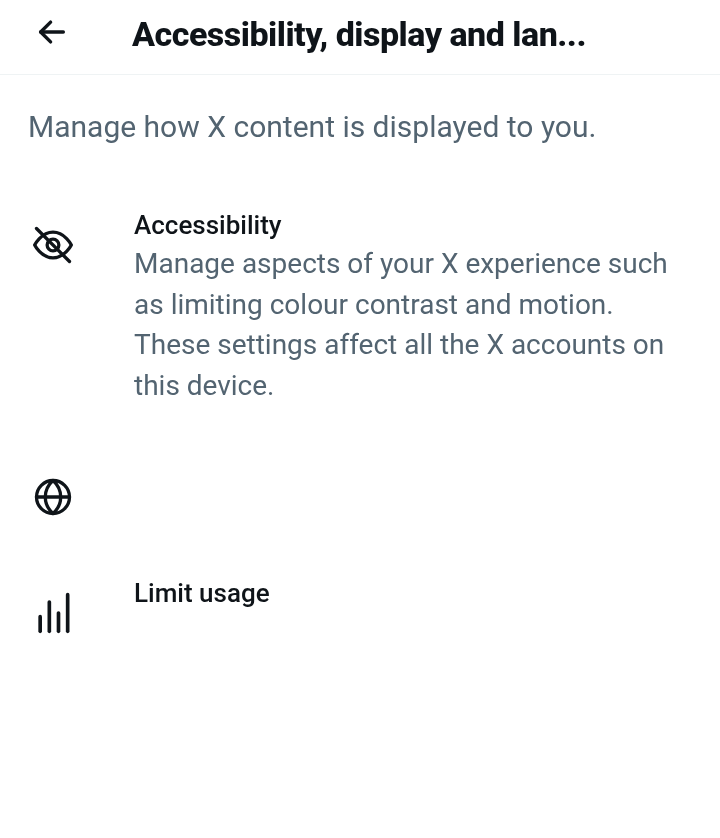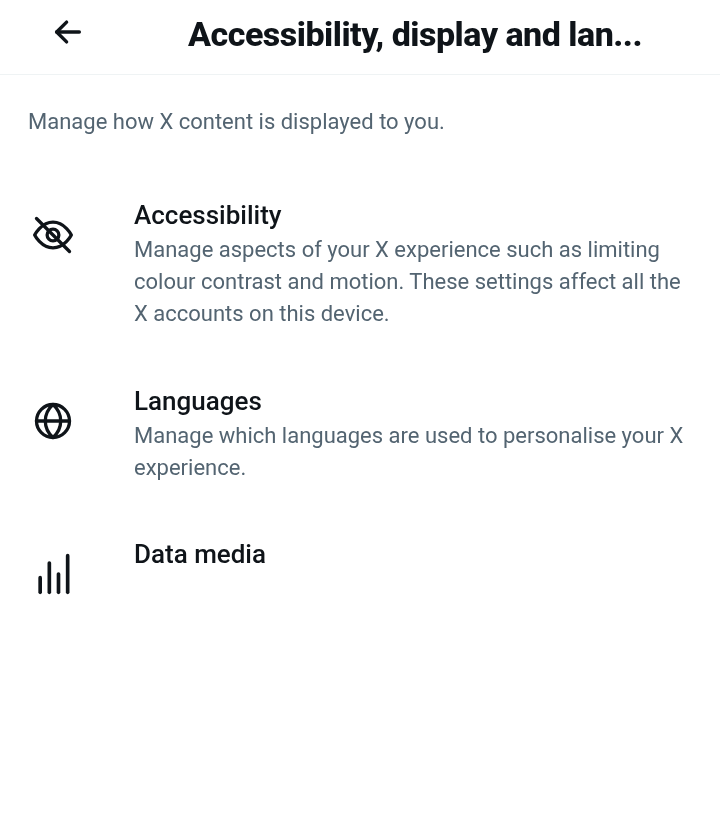--- a/index.html
+++ b/index.html
@@ -11,23 +11,22 @@
       font-family: -apple-system, BlinkMacSystemFont, "Segoe UI", Roboto, Helvetica, Arial, sans-serif;
       width: 720px;
       height: 838px;
       background: #ffffff;
       color: #0f1419;
       overflow: hidden;
     }
     .header {
       display: flex;
       align-items: center;
-      padding: 14px 20px 20px 48px;
+      padding: 14px 20px 20px 32px;
       border-bottom: 1px solid #eff3f4;
-      gap: 40px;
     }
     .back-btn {
       width: 40px;
       height: 40px;
       display: flex;
       align-items: center;
       justify-content: center;
       cursor: pointer;
       border-radius: 50%;
       flex-shrink: 0;
@@ -37,21 +36,21 @@
       font-size: 34px;
       font-weight: 800;
       letter-spacing: -0.5px;
       white-space: nowrap;
       overflow: hidden;
       text-overflow: ellipsis;
       color: #0f1419;
     }
     .subtitle {
       padding: 34px 28px 10px 28px;
-      font-size: 22px;
+      font-size: 30px;
       color: #536471;
     }
     .items {
       padding-top: 28px;
     }
     .item {
       display: flex;
       align-items: flex-start;
       padding: 28px 24px 28px 28px;
       cursor: pointer;
@@ -76,21 +75,21 @@
       flex: 1;
       min-width: 0;
     }
     .item-title {
       font-size: 26px;
       font-weight: 500;
       color: #0f1419;
       margin-bottom: 4px;
     }
     .item-desc {
-      font-size: 22px;
+      font-size: 28px;
       color: #536471;
       line-height: 1.45;
     }
     .arrow-annotation {
       position: absolute;
       left: 227px;
       top: 26px;
       pointer-events: none;
     }
   </style>
@@ -129,33 +128,29 @@
 
 
   <div class="item">
     <div class="item-icon">
       <svg viewBox="0 0 24 24" fill="none" stroke="#0f1419" stroke-width="1.8" stroke-linecap="round" stroke-linejoin="round">
         <circle cx="12" cy="12" r="9"></circle>
         <path d="M3 12h18"></path>
         <path d="M12 3c2.8 2.5 4.2 6 4.2 9s-1.4 6.5-4.2 9c-2.8-2.5-4.2-6-4.2-9s1.4-6.5 4.2-9z"></path>
       </svg>
     </div>
-    <div class="item-body">
-      <div class="item-title">Languages</div>
-      <div class="item-desc">Manage which languages are used to personalise your X experience.</div>
-    </div>
   </div>
 
   <div class="item">
     <div class="item-icon">
       <svg viewBox="0 0 24 24" fill="none" stroke="#0f1419" stroke-width="2" stroke-linecap="round" stroke-linejoin="round">
         <line x1="5" y1="22" x2="5" y2="14"></line>
         <line x1="10" y1="22" x2="10" y2="6"></line>
         <line x1="15" y1="22" x2="15" y2="12"></line>
         <line x1="20" y1="22" x2="20" y2="2"></line>
       </svg>
     </div>
     <div class="item-body">
-      <div class="item-title">Data media</div>
+      <div class="item-title">Limit usage</div>
     </div>
   </div>
 
 </div>
 
 </body></html>

